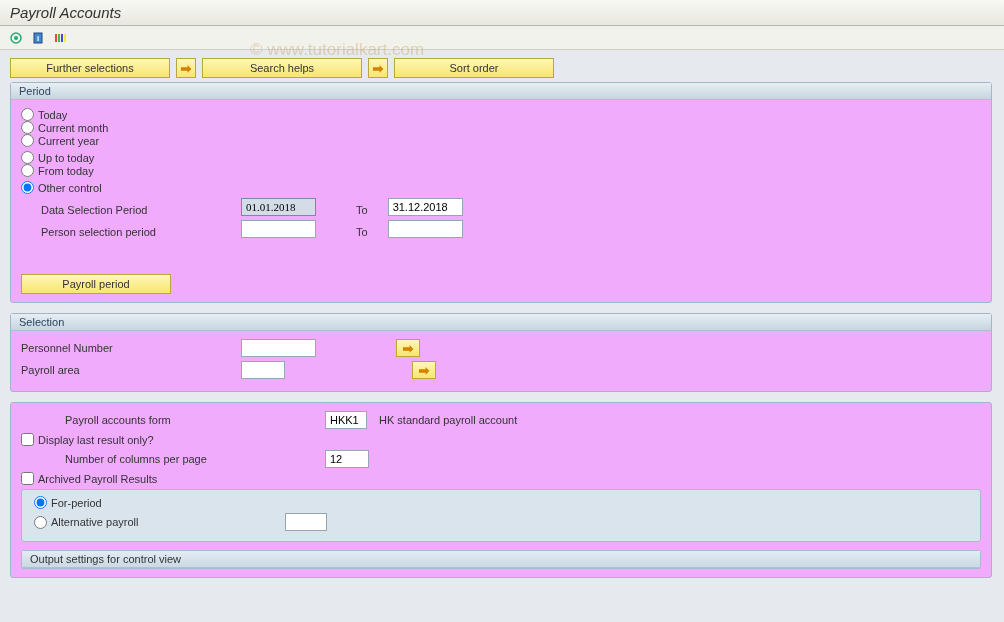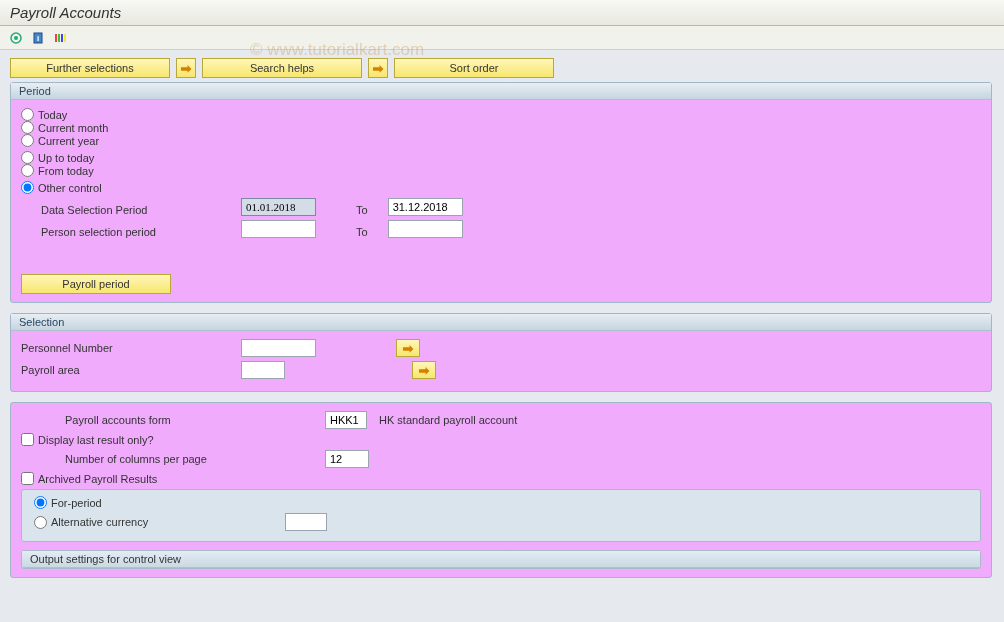--- a/index.html
+++ b/index.html
@@ -329,21 +329,21 @@
       </div>
 
       <div class="nested-groupbox">
         <div class="nested-body">
           <div class="checkbox-row">
             <input type="radio" name="curr" checked="" style="">
             <span>For-period</span>
           </div>
           <div class="checkbox-row">
             <input type="radio" name="curr" style="">
-            <span style="width:230px;display:inline-block;">Alternative currency</span>
+            <span style="width:230px;display:inline-block;">Alternative payroll</span>
             <input class="text-input w40" style="">
           </div>
         </div>
       </div>
 
       <div class="nested-groupbox" style="margin-top:8px;">
         <div class="nested-groupbox-title">Output settings for control view</div>
       </div>
 
     </div>

